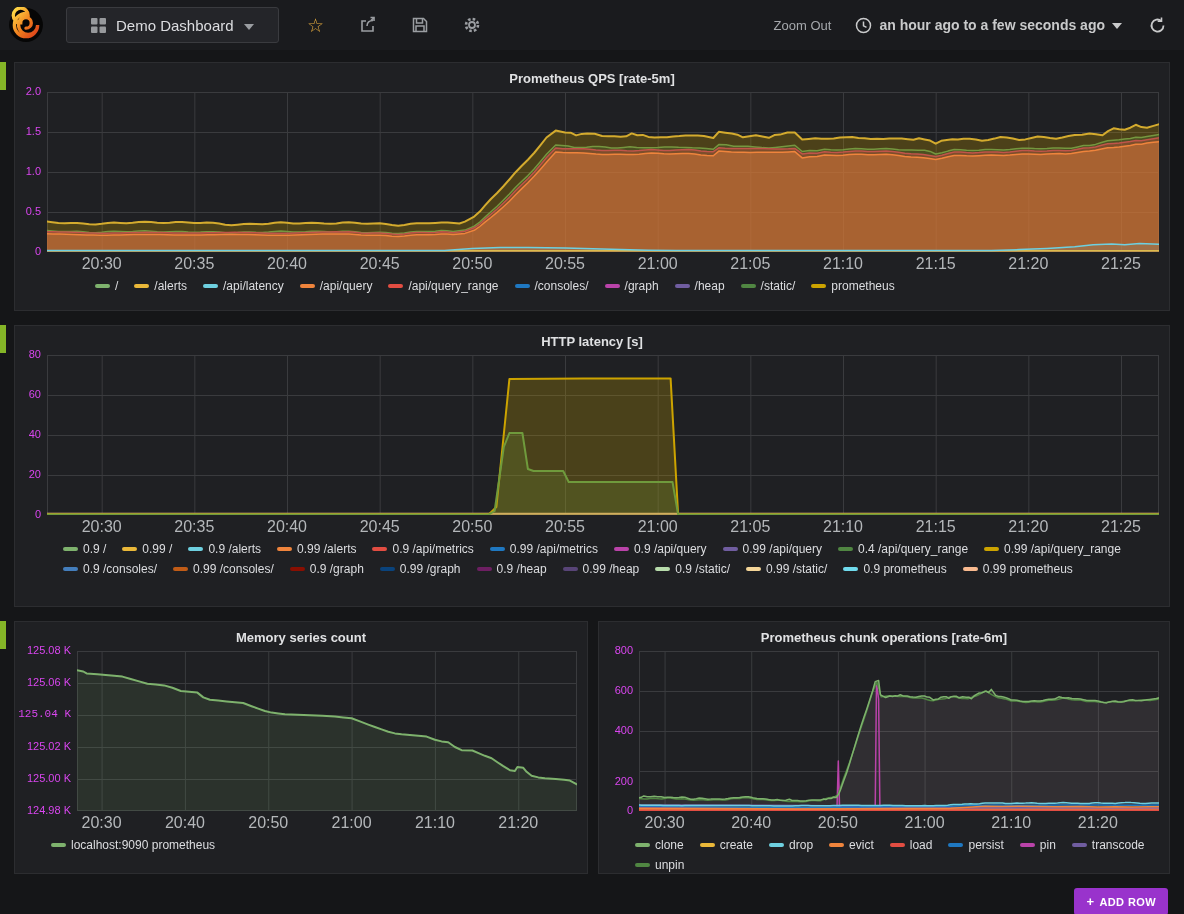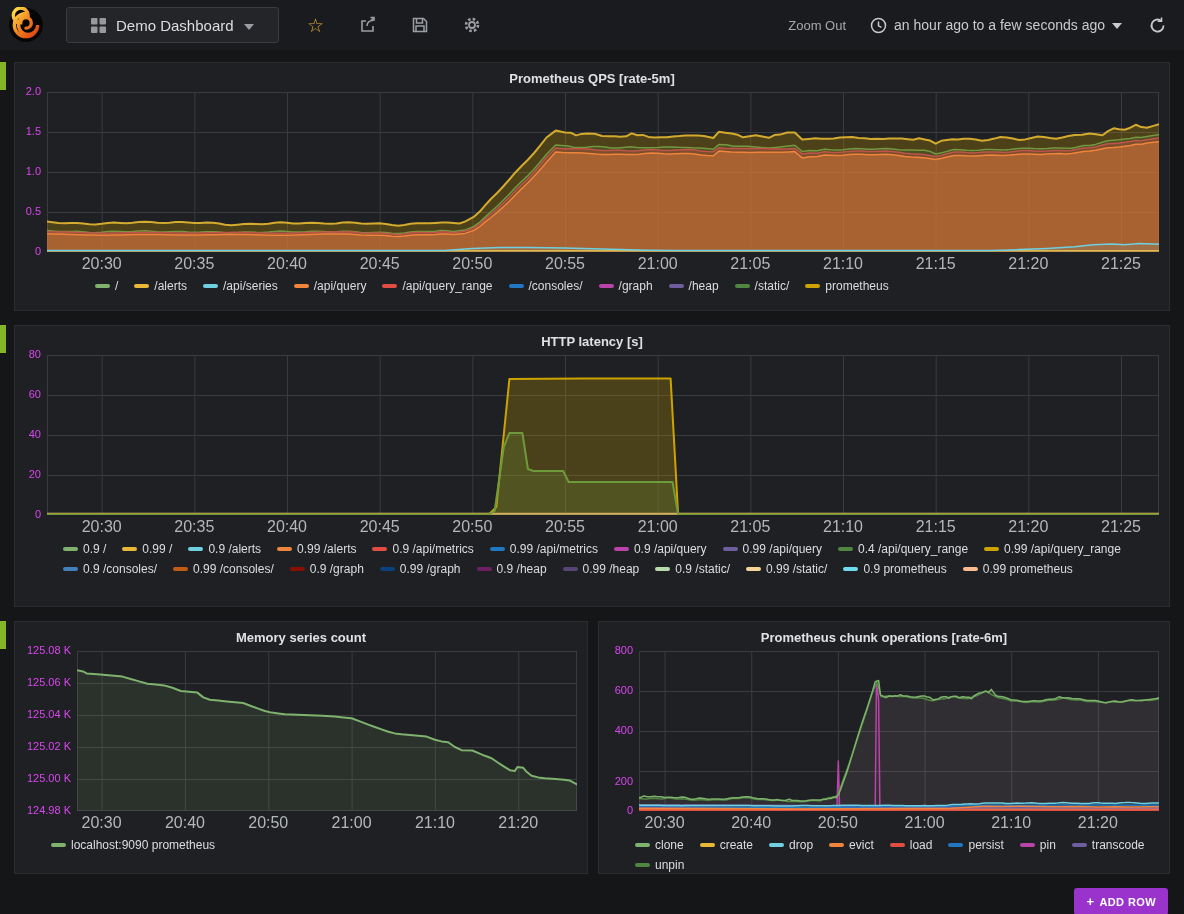--- a/index.html
+++ b/index.html
@@ -16,21 +16,21 @@
   .dash-btn .title { font-size:15px; color:#dcdde0; }
   .caret { width:0; height:0; border-left:5px solid transparent; border-right:5px solid transparent;
     border-top:6px solid #9a9da1; margin-top:4px; }
   .nav-icons { display:flex; align-items:center; margin-left:26px; gap:30px; }
   .icon-btn { width:22px; height:22px; display:flex; align-items:center; justify-content:center;
     cursor:pointer; color:#9b9ea2; }
   .star-glyph { font-size:19px; color:#e2a93d; line-height:1; }
   .nav-right { margin-left:auto; display:flex; align-items:center; gap:24px; }
   .zoom-out { font-size:13px; color:#a5a8ac; cursor:pointer; }
   .timepicker { display:flex; align-items:center; gap:7px; cursor:pointer; }
-  .timepicker .tptext { font-size:14px; color:#c9cacb; }
+  .timepicker .tptext { font-size:14px; color:#c9cacb;font-weight:bold; }
   .tp-caret { width:0;height:0;border-left:5px solid transparent;border-right:5px solid transparent;
     border-top:6px solid #c9cacb; margin-top:2px; }
 
   
   .dash { padding-top:12px; }
   .row { position:relative; margin:0 14px 14px 14px; }
   .row-handle { position:absolute; left:-14px; top:0; width:6px; height:28px;
     background:#84b527; cursor:pointer; }
   .panels { display:flex; gap:10px; }
   .panel { background:#1f2023; border:1px solid #2c2d30; overflow:hidden; position:relative; }
@@ -203,21 +203,21 @@
             <span class="legend-item">
               <span class="swatch" style="background: rgb(126, 178, 109);"></span>
               <span>/</span>
             </span>
             <span class="legend-item">
               <span class="swatch" style="background: rgb(234, 184, 57);"></span>
               <span>/alerts</span>
             </span>
             <span class="legend-item">
               <span class="swatch" style="background: rgb(110, 208, 224);"></span>
-              <span>/api/series</span>
+              <span>/api/latency</span>
             </span>
             <span class="legend-item">
               <span class="swatch" style="background: rgb(239, 132, 60);"></span>
               <span>/api/query</span>
             </span>
             <span class="legend-item">
               <span class="swatch" style="background: rgb(226, 77, 66);"></span>
               <span>/api/query_range</span>
             </span>
             <span class="legend-item">
@@ -395,21 +395,21 @@
     <div class="row-handle"></div>
     <div class="panels">
       <div class="panel" style="width:574px; height:253px; flex:none;">
         <div class="panel-title">Memory series count</div>
         <div class="chart">
           <div class="plot-row">
             <div class="ylabels" style="width:62px; height:160px;">
                 <span style="top: 153px;">124.98 K</span>
                 <span style="top: 121px;">125.00 K</span>
                 <span style="top: 89px;">125.02 K</span>
-                <span style="top: 57px;">125.04 K</span>
+                <span style="top: 57px; font-family: Liberation Mono, monospace;">125.04 K</span>
                 <span style="top: 25px;">125.06 K</span>
                 <span style="top: -7px;">125.08 K</span>
               </div>
             <div class="plot">
                 <svg width="500" height="160">
                   <line x1="25.08333333333333" y1="0" x2="25.08333333333333" y2="160" stroke="#3a3b3e" stroke-width="1"></line>
                   <line x1="108.41666666666666" y1="0" x2="108.41666666666666" y2="160" stroke="#3a3b3e" stroke-width="1"></line>
                   <line x1="191.75" y1="0" x2="191.75" y2="160" stroke="#3a3b3e" stroke-width="1"></line>
                   <line x1="275.08333333333337" y1="0" x2="275.08333333333337" y2="160" stroke="#3a3b3e" stroke-width="1"></line>
                   <line x1="358.41666666666674" y1="0" x2="358.41666666666674" y2="160" stroke="#3a3b3e" stroke-width="1"></line>

